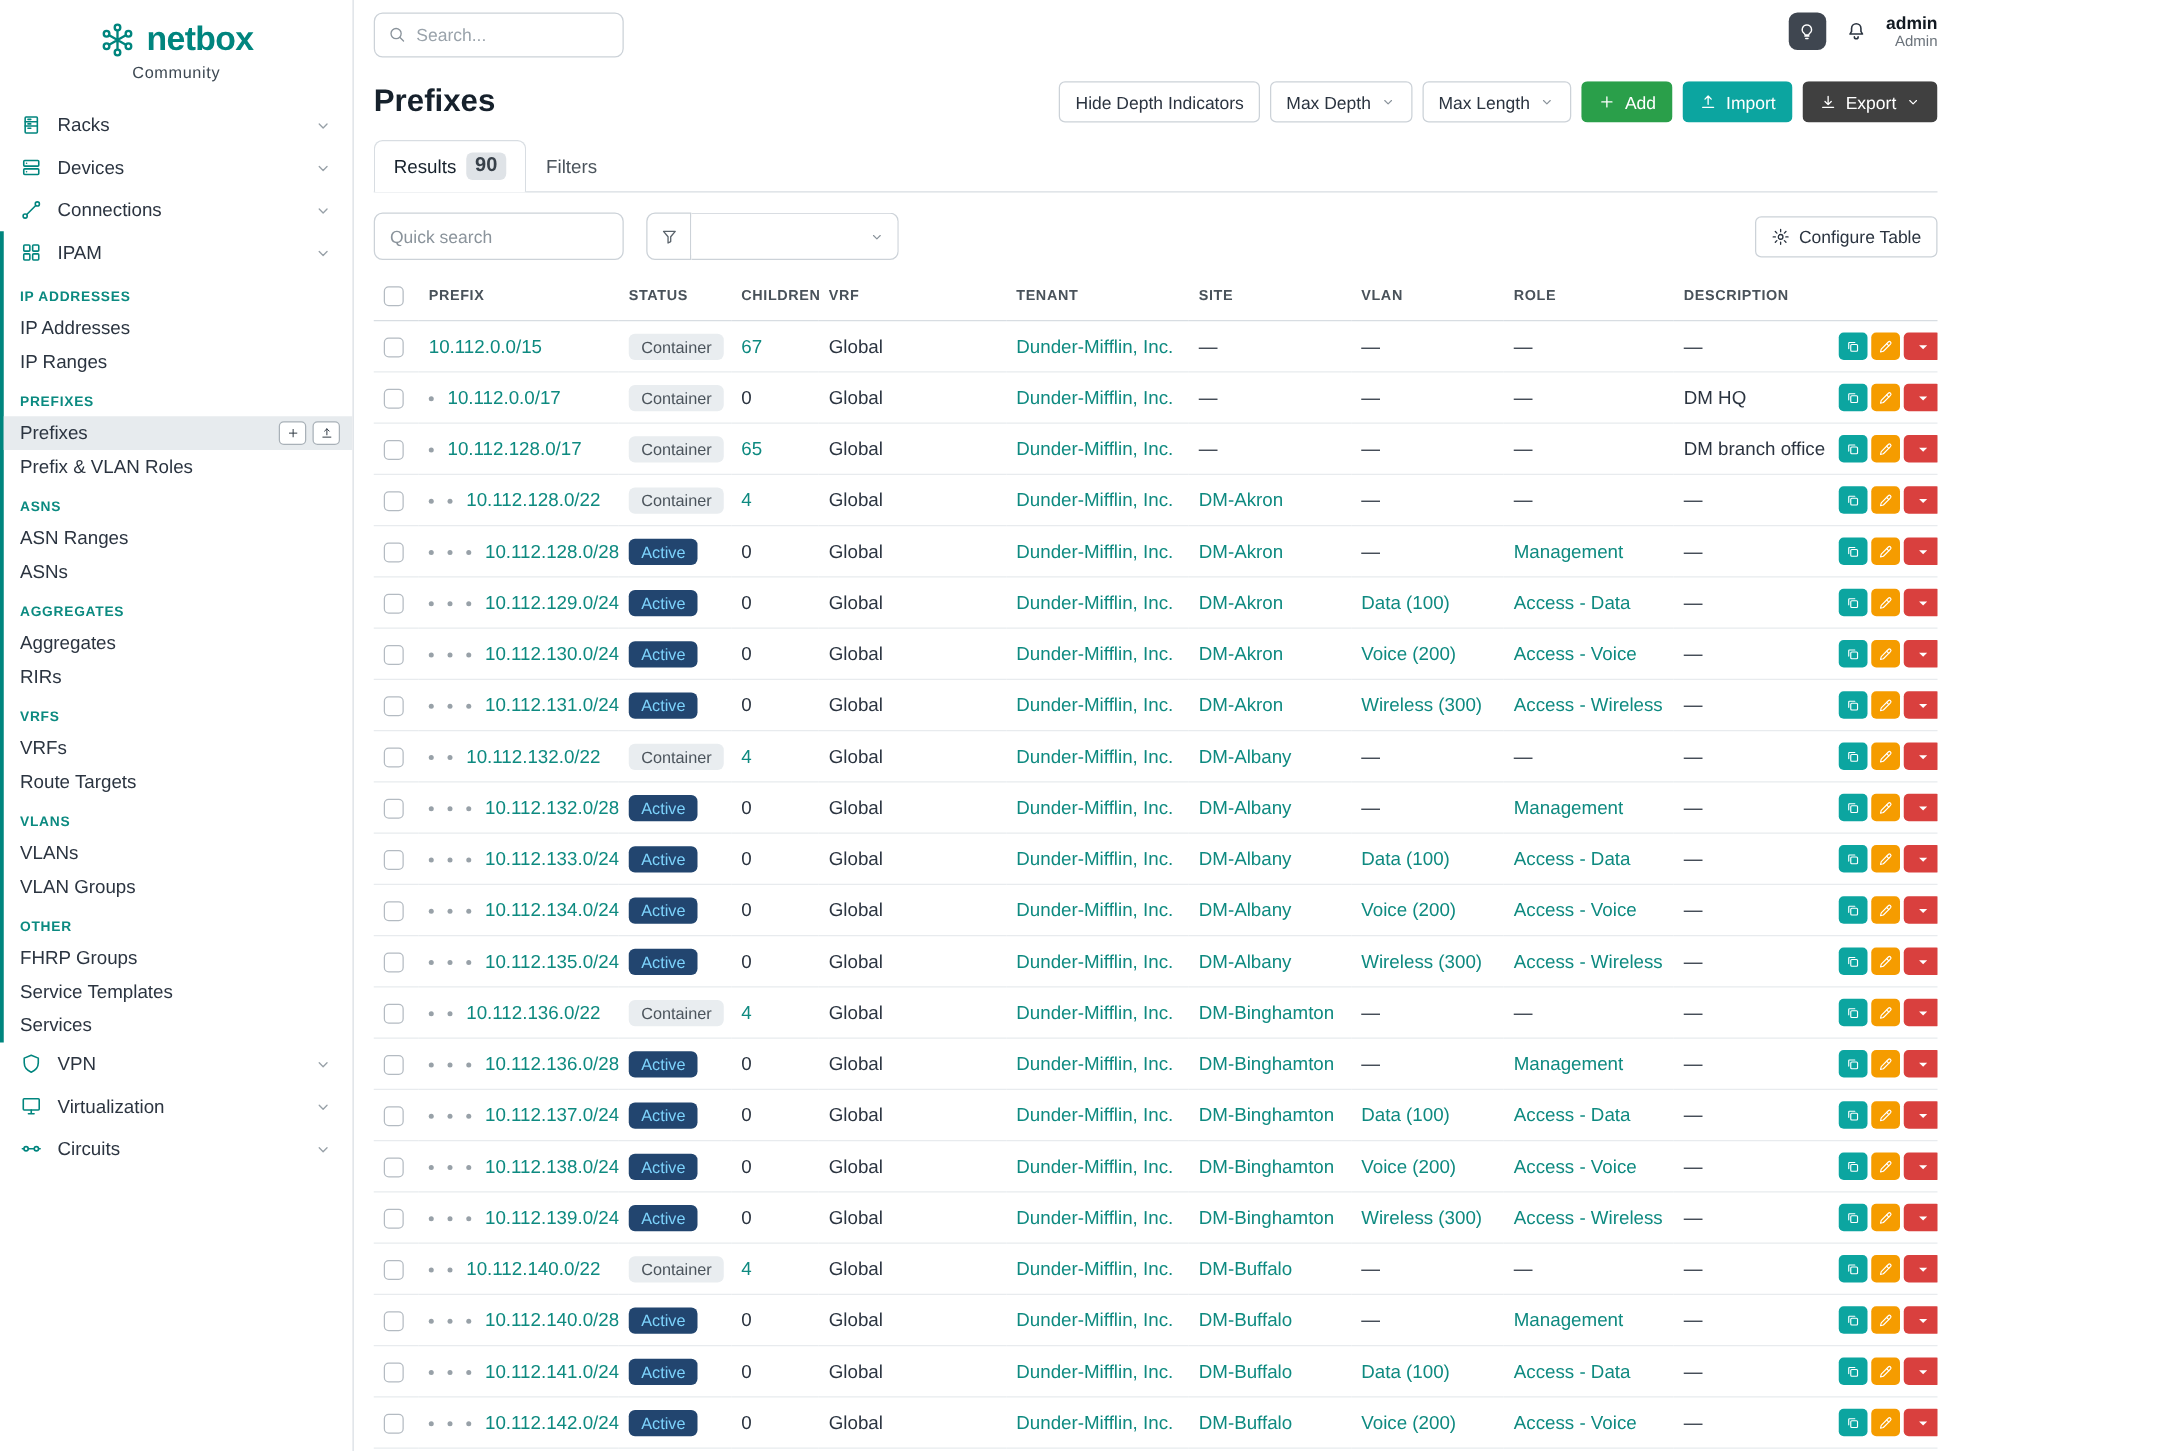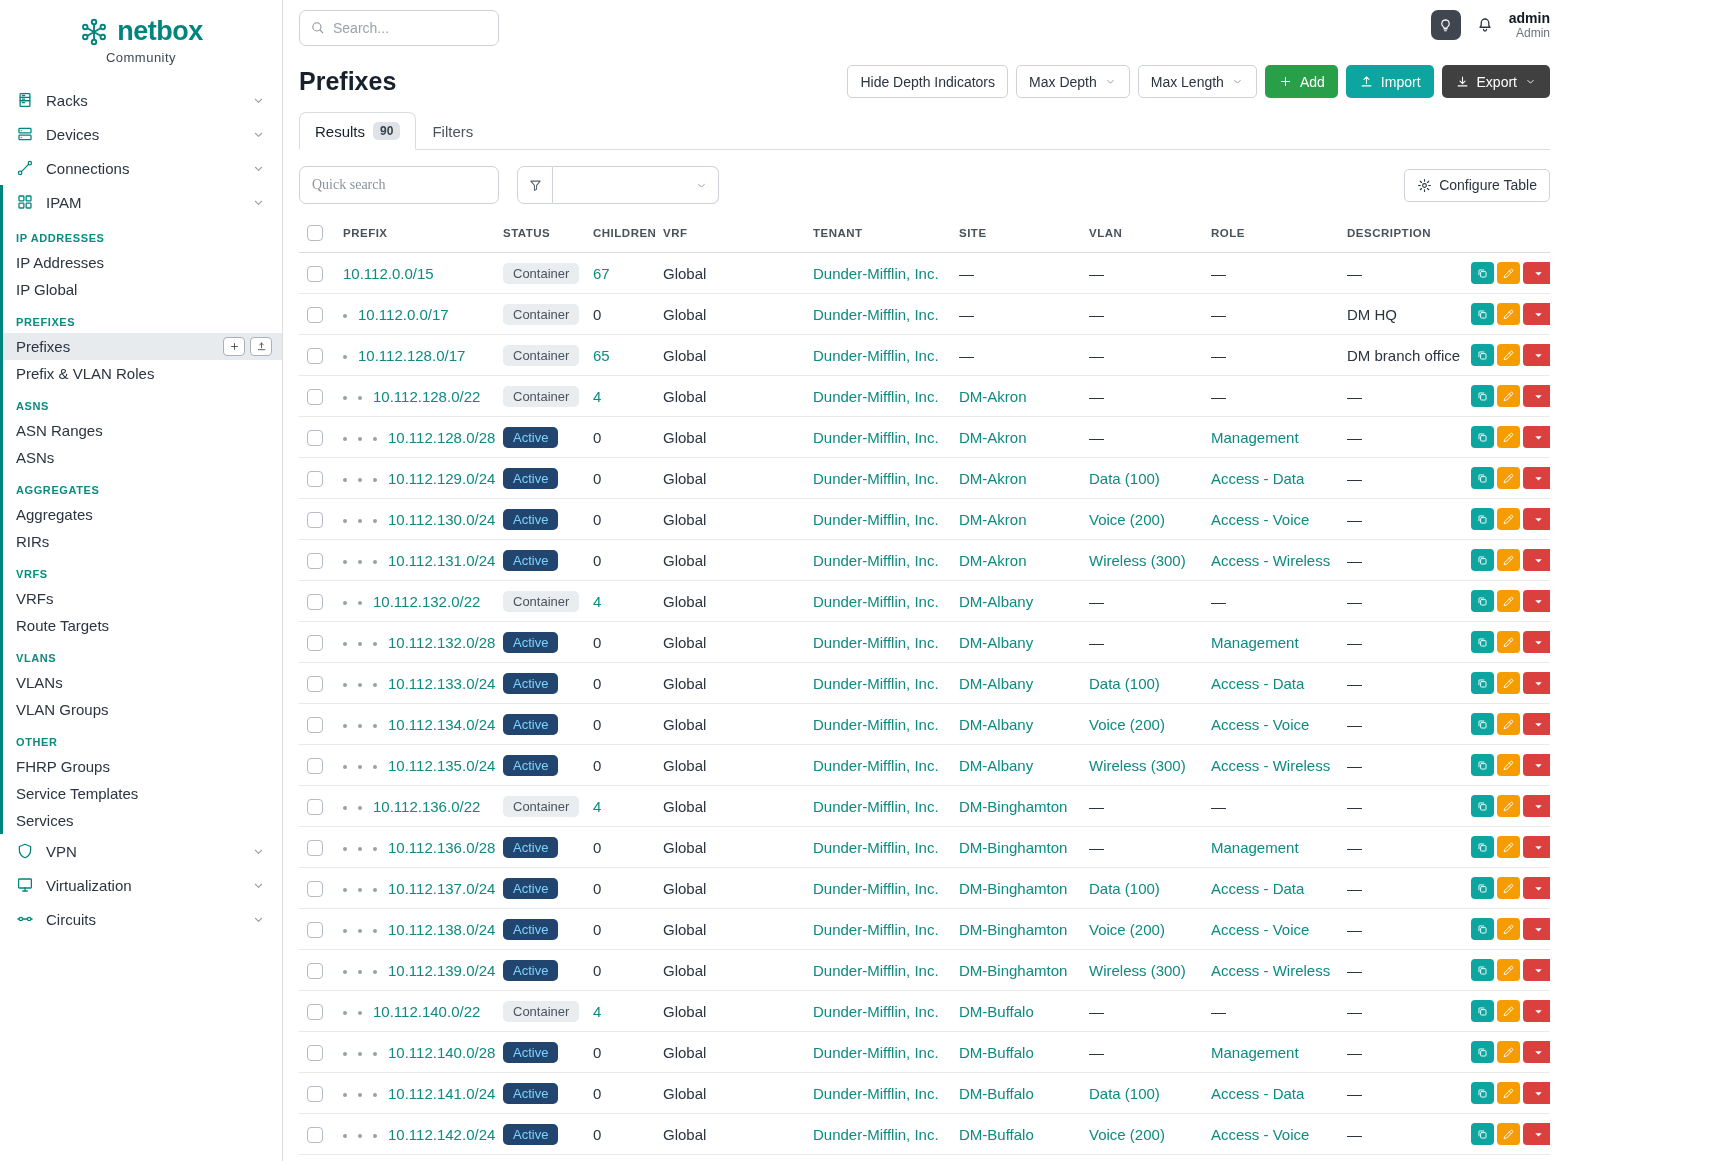--- a/index.html
+++ b/index.html
@@ -72,27 +72,27 @@
   .btn-green  { background: #2a9f4a; color: #fff; }
   .btn-teal   { background: #0ca5a0; color: #fff; }
   .btn-purple { background: #404040; color: #fff; }
 
   
   .tabs { display: flex; border-bottom: 1px solid #d8dde2; margin-top: 14px; }
   .tab { padding: 9px 15px; font-size: 15px; color: #4b545c; display: flex; gap: 8px;
          align-items: center; border: 1px solid transparent; border-radius: 7px 7px 0 0;
          margin-bottom: -1px; cursor: pointer; }
   .tab.active { background: #fff; border-color: #d8dde2; border-bottom-color: #fff; color: #16212c; justify-content: center; }
-  .tab-badge { background: #dfe3e7; color: #38414a; font-size: 12px; font-weight: 600;
+  .tab-badge { background: #dfe3e7; color: #38414a; font-size: 16px; font-weight: 600;
                border-radius: 5px; padding: 2px 7px; }
 
   
   .table-toolbar { display: flex; align-items: center; margin: 16px 0 10px; }
   .quick-search { width: 200px; height: 38px; border: 1px solid #ccd2d8; border-radius: 7px;
-                  padding: 0 12px; font-size: 14px; font-family: Liberation Serif, serif; color: #2b3440; outline: none; }
+                  padding: 0 12px; font-size: 14px; font-family: Liberation Sans, sans-serif; color: #2b3440; outline: none; }
   .quick-search::placeholder { color: #8a939b; }
   .filter-group { display: flex; margin-left: 18px; }
   .filter-btn { width: 36px; height: 38px; border: 1px solid #ccd2d8; border-radius: 7px 0 0 7px;
                 background: #fff; display: inline-flex; align-items: center; justify-content: center;
                 color: #5a636b; cursor: pointer; }
   .filter-select { width: 166px; height: 38px; border: 1px solid #ccd2d8; border-left: none;
                    border-radius: 0 7px 7px 0; display: flex; align-items: center;
                    justify-content: flex-end; padding: 0 10px; color: #8a939b; background: #fff; cursor: pointer; }
   .configure-btn { margin-left: auto; }
 
@@ -202,21 +202,21 @@
               <svg viewBox="0 0 24 24" fill="none" stroke="currentColor" stroke-width="1.7" stroke-linecap="round" stroke-linejoin="round">
                 <path d="M7 10l5 5 5-5"></path>
               </svg>
             </span>
           </div>
           <div class="section-title">IP ADDRESSES</div>
           <div class="sec-item">
             <span>IP Addresses</span>
           </div>
           <div class="sec-item">
-            <span>IP Global</span>
+            <span>IP Ranges</span>
           </div>
           <div class="section-title">PREFIXES</div>
           <div class="sec-item active">
             <span>Prefixes</span>
             <span class="sec-actions">
               <button class="mini-btn">
                 <span class="icon xxs">
                   <svg viewBox="0 0 24 24" fill="none" stroke="currentColor" stroke-width="1.7" stroke-linecap="round" stroke-linejoin="round">
                     <path d="M12 5.5v13M5.5 12h13"></path>
                   </svg>

